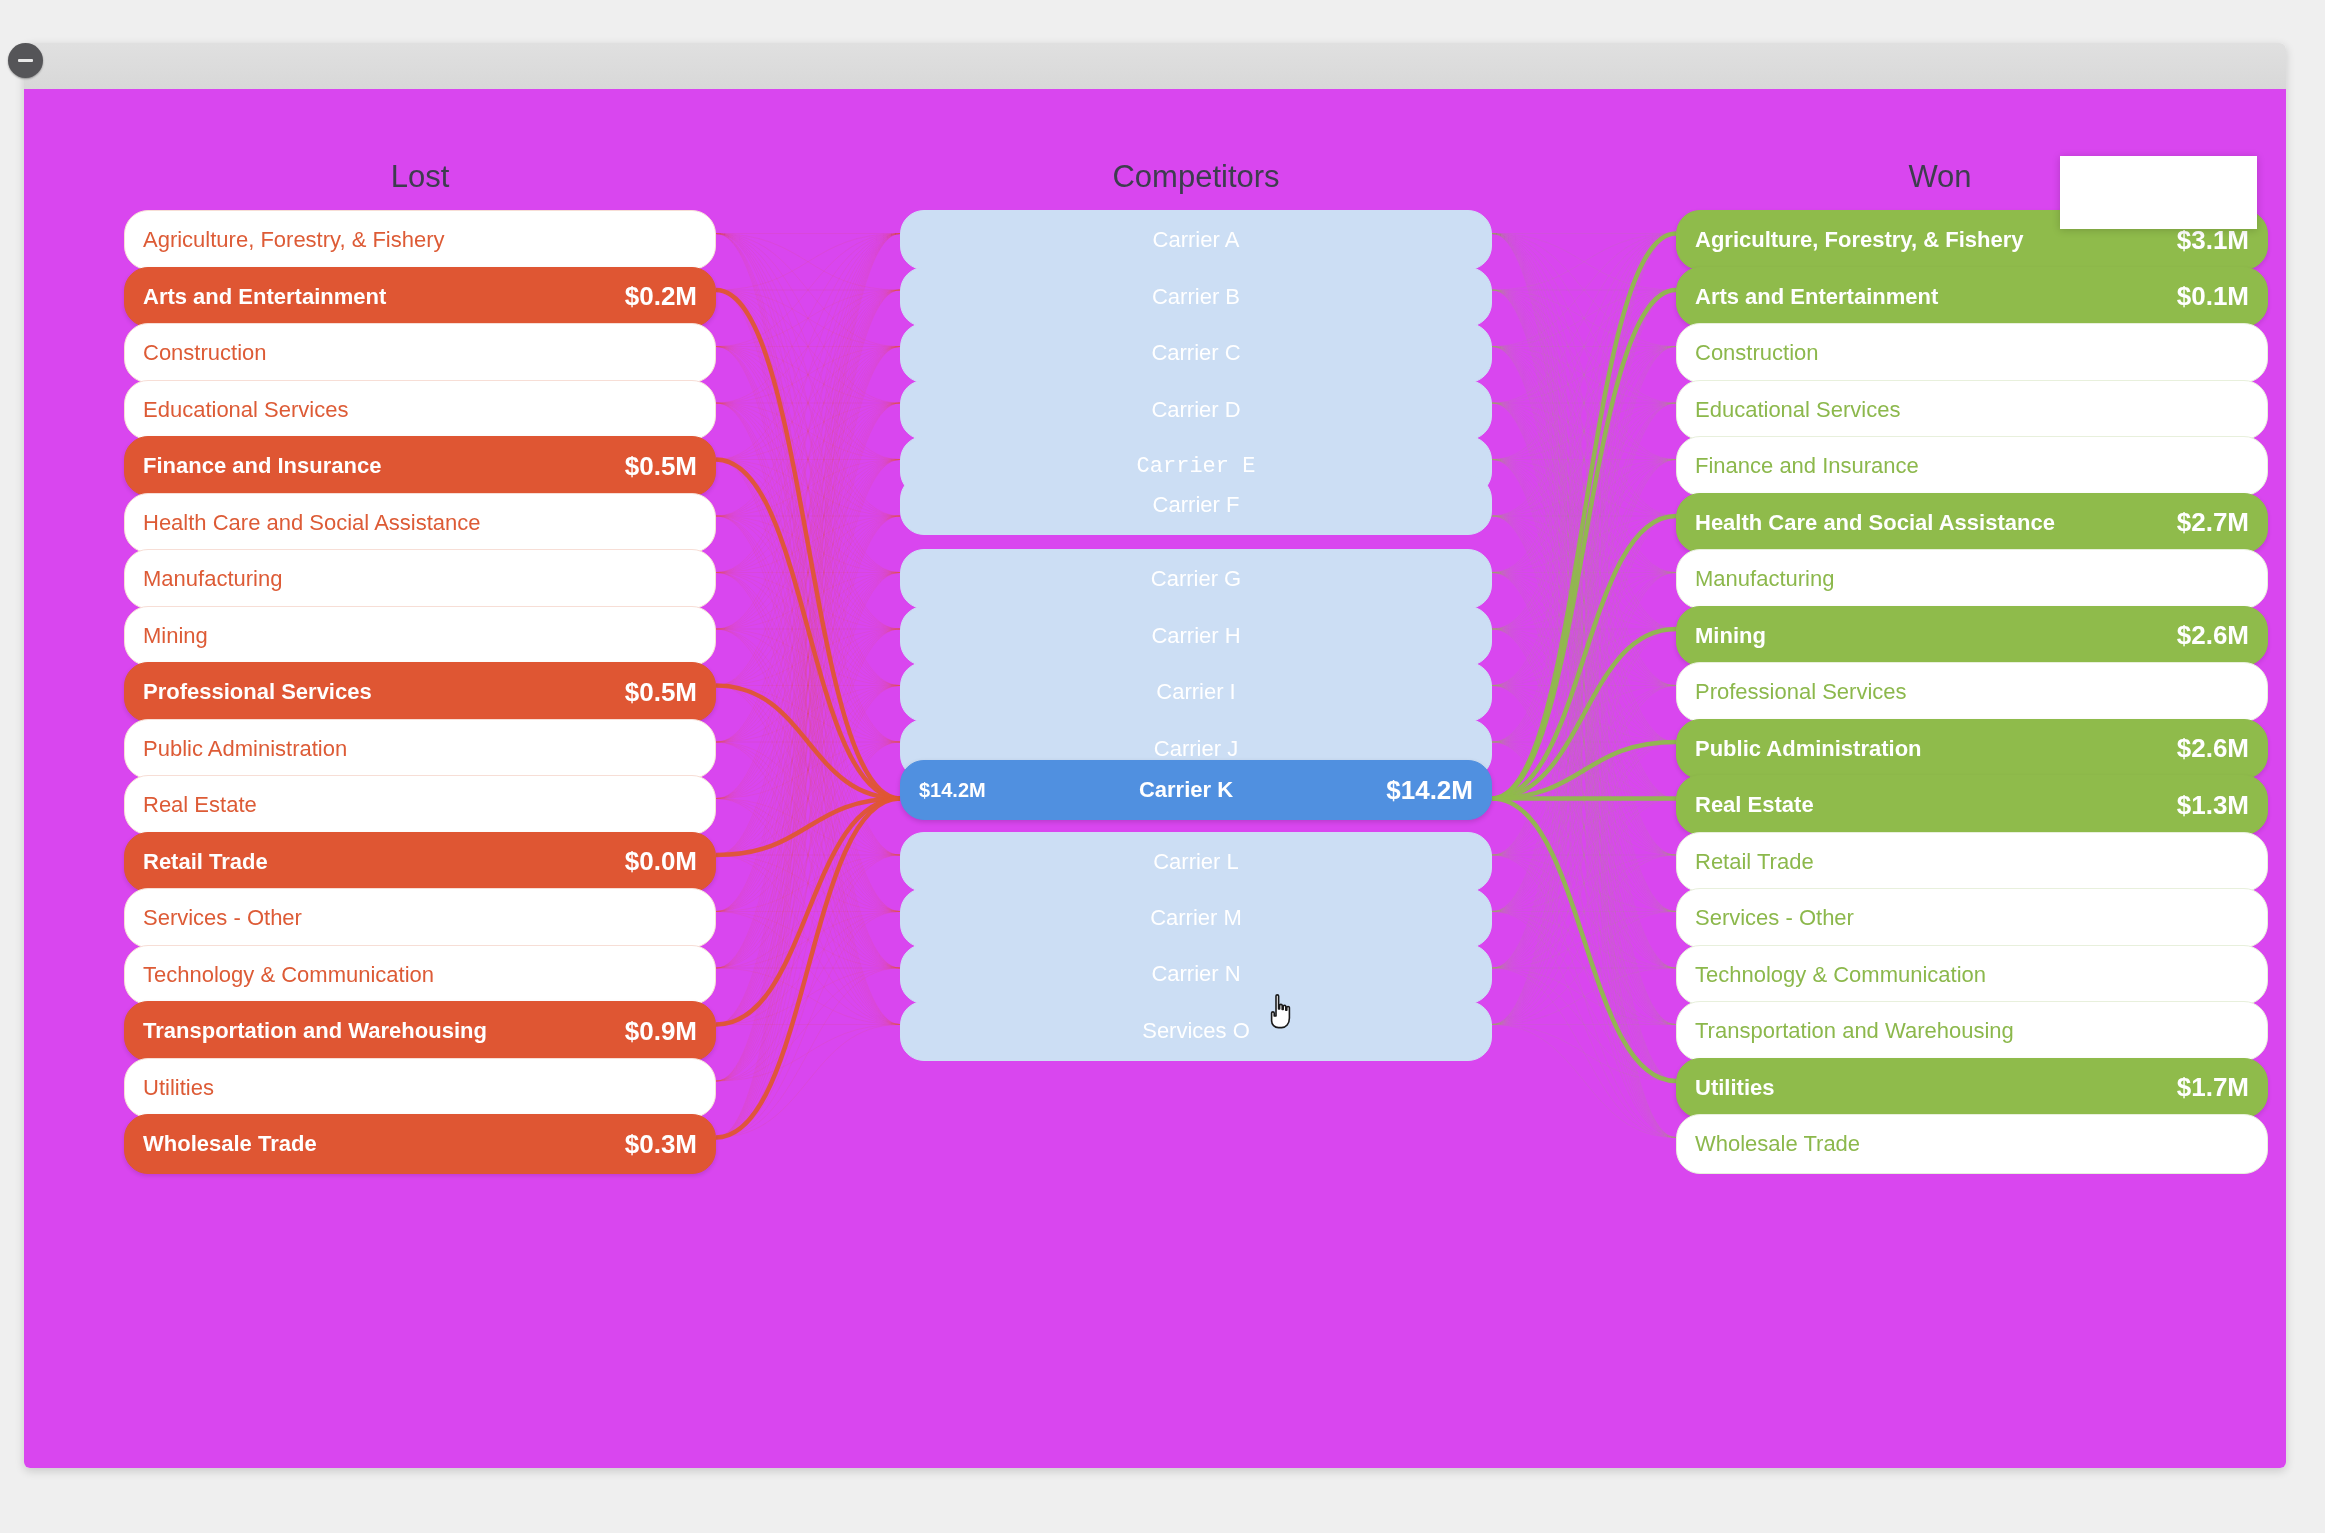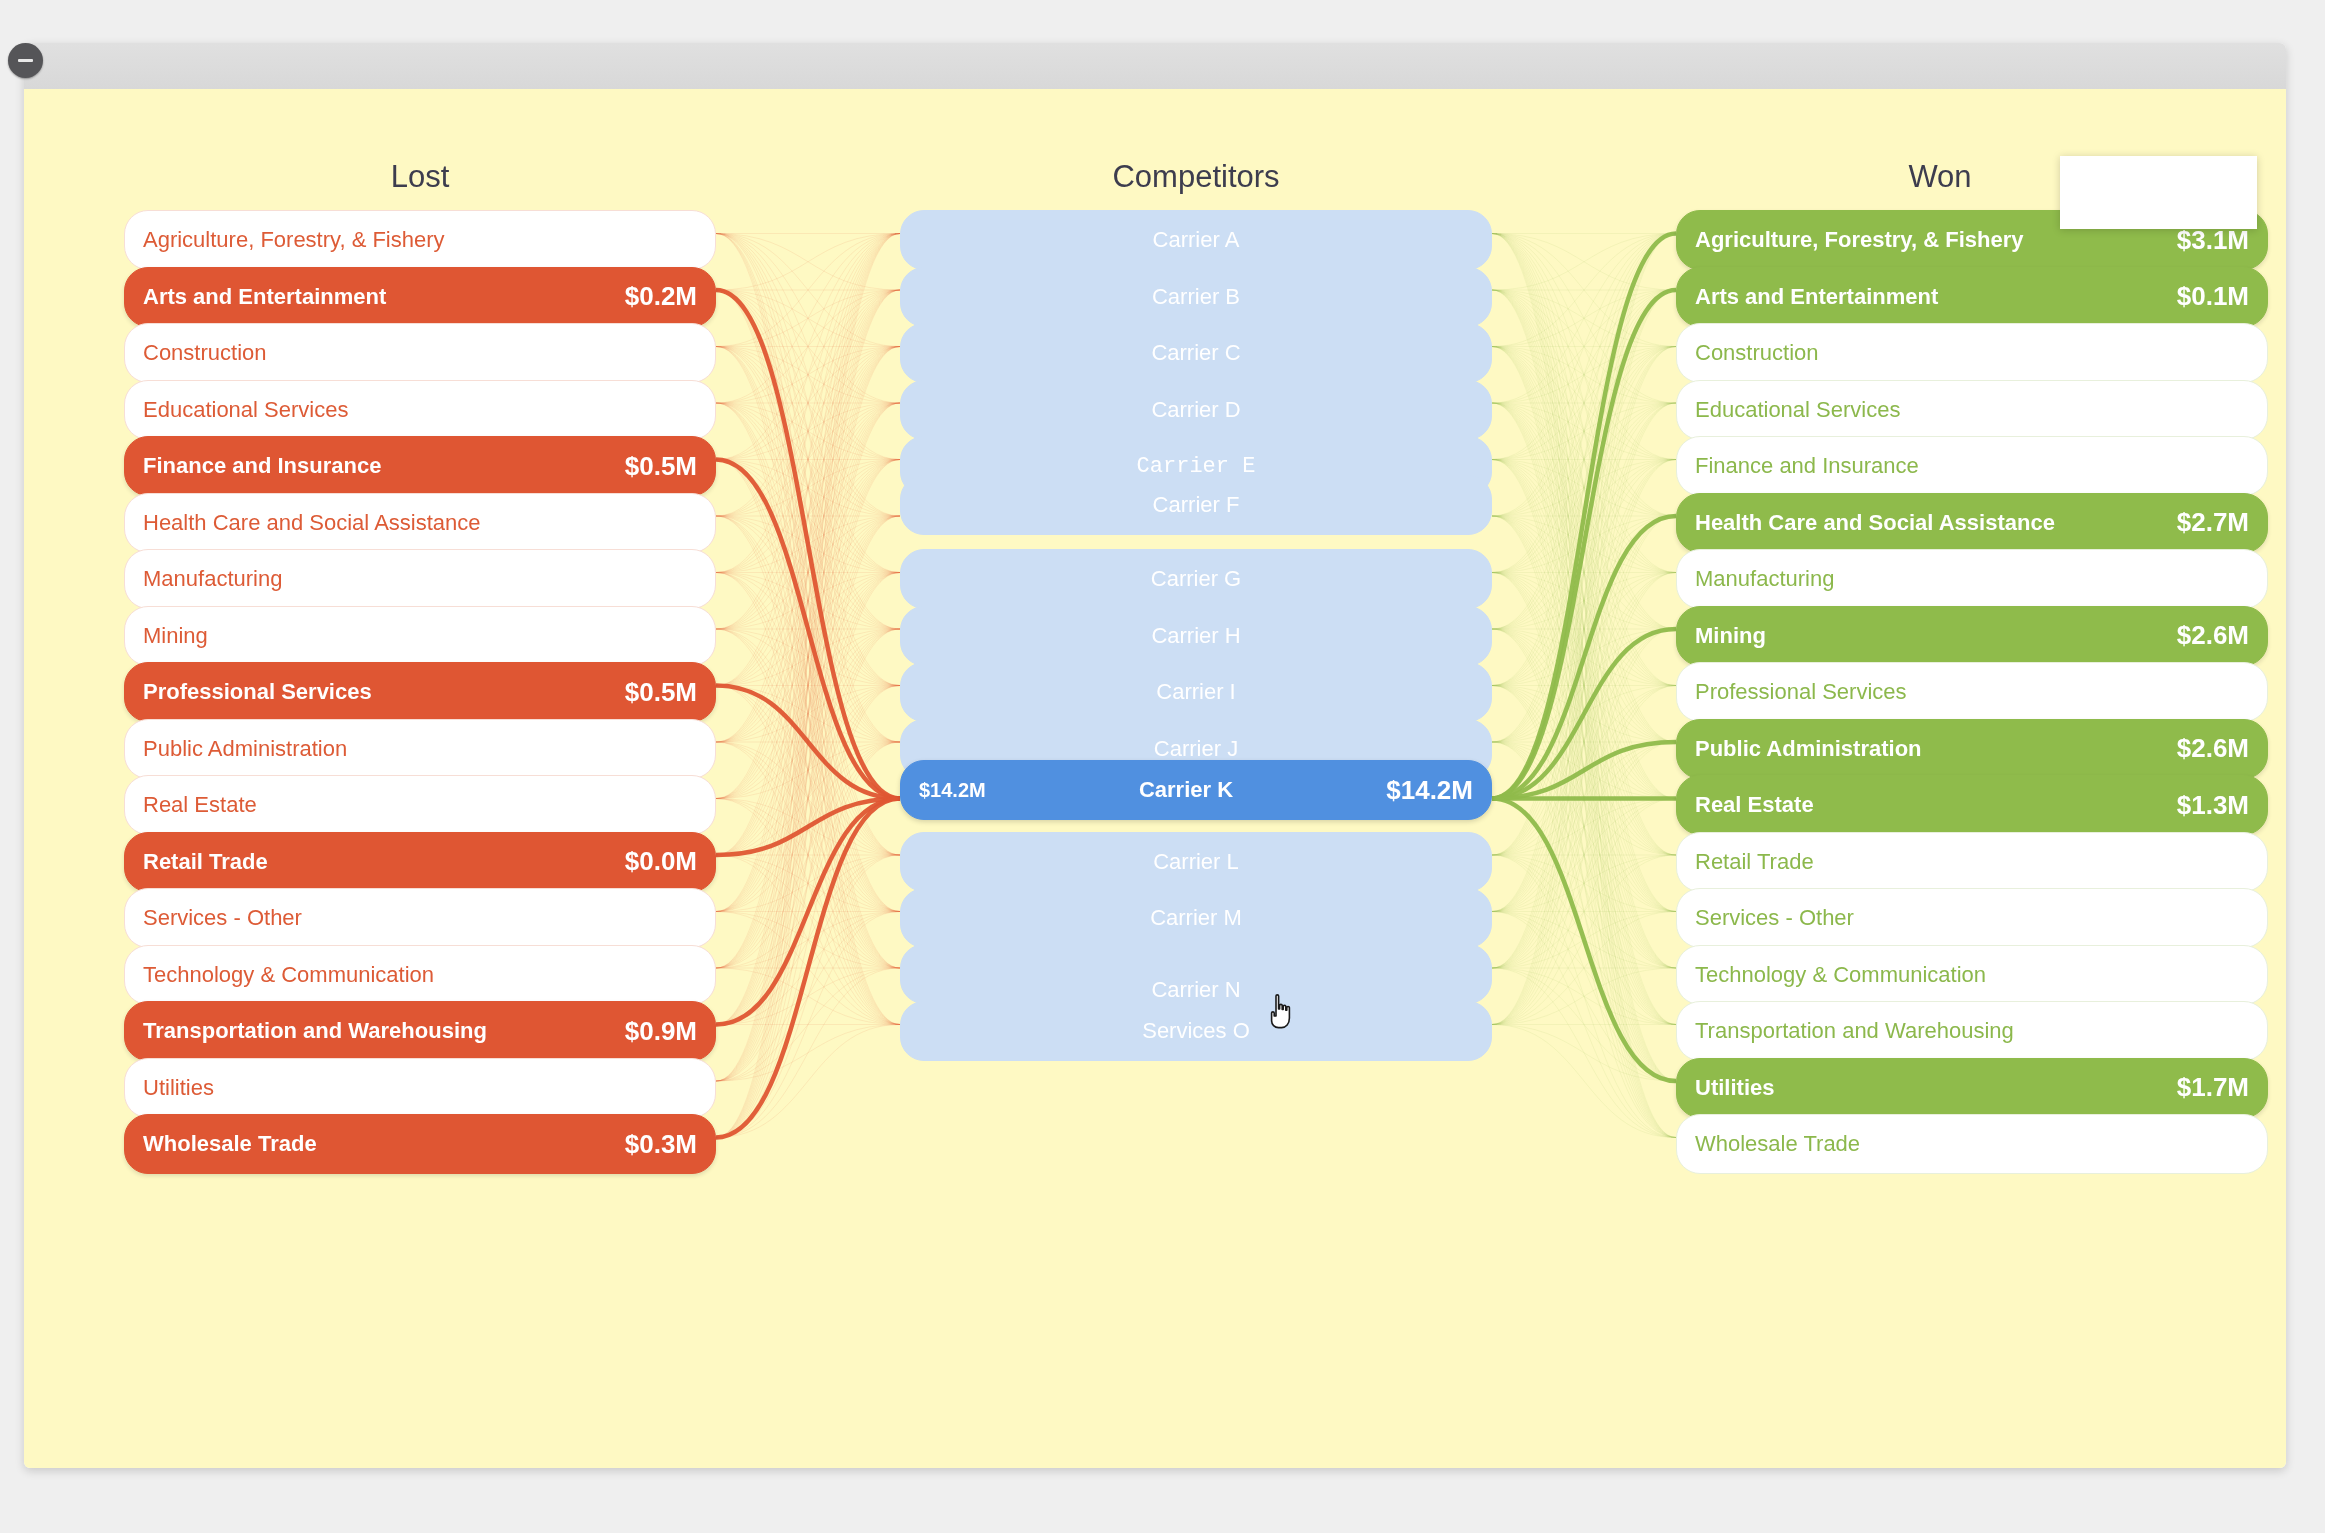--- a/index.html
+++ b/index.html
@@ -41,21 +41,21 @@
     cursor: pointer;
   }
   #minimize-button .bar {
     width: 15px; height: 3px; background: #e8e8e8; border-radius: 1px;
   }
 
   #canvas {
     position: absolute;
     left: 0; top: 46px;
     right: 0; bottom: 0;
-    background: #fef9c3;
+    background: #d946ef;
     border-bottom-left-radius: 6px;
     border-bottom-right-radius: 6px;
     overflow: hidden;
   }
 
   .col-header {
     position: absolute;
     font-size: 31px;
     color: #3d3d4e;
     font-weight: 400;
@@ -764,21 +764,21 @@
           <span class="val-left">$14.2M</span>
           <span class="c-label">Carrier K</span>
           <span class="val">$14.2M</span>
         </div>
         <div class="node comp" style="top: 742.5px;">
           <span class="c-label">Carrier L</span>
         </div>
         <div class="node comp" style="top: 799px;">
           <span class="c-label">Carrier M</span>
         </div>
-        <div class="node comp" style="top: 855px; align-items: flex-end;">
+        <div class="node comp" style="top: 855px;">
           <span class="c-label">Carrier N</span>
         </div>
         <div class="node comp" style="top: 912px;">
           <span class="c-label">Services O</span>
         </div>
       </div>
     <div class="node-col" id="col-won">
         <div class="node won active" style="top: 121px;">
           <span>Agriculture, Forestry, &amp; Fishery</span>
           <span class="val">$3.1M</span>

